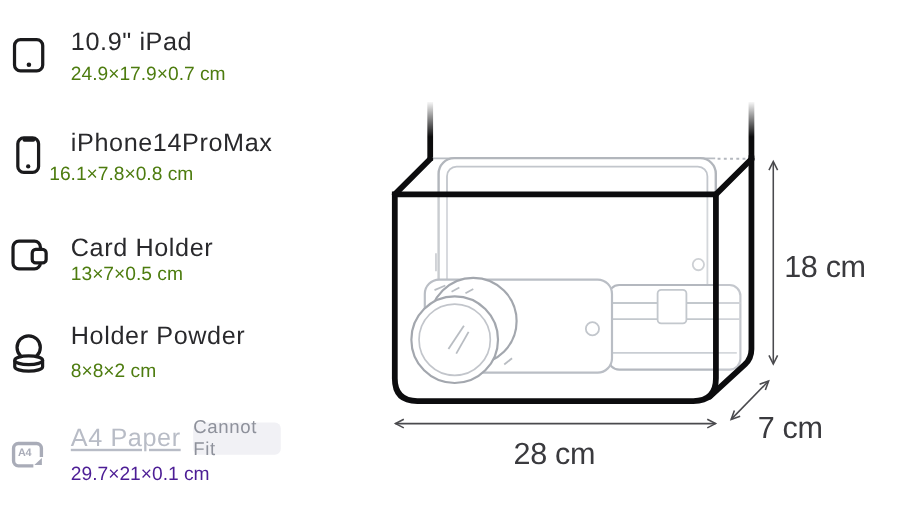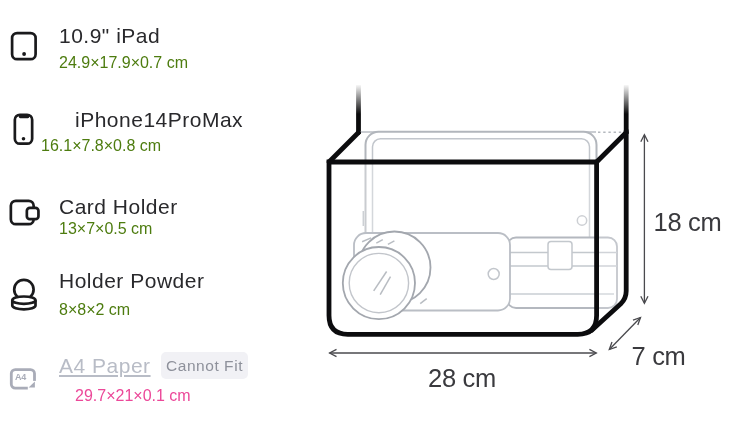--- a/index.html
+++ b/index.html
@@ -20,21 +20,21 @@
 <div class="abs title" style="left:59px;top:25.1px;">10.9" iPad</div>
 
 <div class="abs sub" style="left:59px;top:54.6px;">24.9×17.9×0.7 cm</div>
 
 <svg class="abs" style="left:11px;top:111px;" width="26" height="37" viewBox="0 0 26 37">
   <rect x="3.85" y="3.85" width="17.3" height="28.8" rx="5" fill="none" stroke="#1a1a1c" stroke-width="2.7"></rect>
   <rect x="7.8" y="4.3" width="10.5" height="2.9" rx="1.45" fill="#1a1a1c"></rect>
   <circle cx="12.5" cy="27.7" r="1.8" fill="#1a1a1c"></circle>
 </svg>
 
-<div class="abs title" style="left:59px;top:108.5px;margin-left:16px;">iPhone14ProMax</div>
+<div class="abs title" style="left:59px;top:108.5px;">iPhone14ProMax</div>
 
 <div class="abs sub" style="left:41px;top:137.5px;">16.1×7.8×0.8 cm</div>
 
 <svg class="abs" style="left:7px;top:197px;" width="35" height="31" viewBox="0 0 35 31">
   <rect x="3.85" y="3.85" width="22.8" height="23.3" rx="5" fill="none" stroke="#1a1a1c" stroke-width="2.7"></rect>
   <rect x="19.85" y="10.85" width="11.6" height="11.3" rx="3" fill="#ffffff" stroke="#1a1a1c" stroke-width="2.7"></rect>
 </svg>
 
 <div class="abs title" style="left:59px;top:196px;">Card Holder</div>
 
@@ -52,23 +52,23 @@
 
 <svg class="abs" style="left:8px;top:366px;" width="32" height="27" viewBox="0 0 32 27">
   <rect x="3.3" y="3.6" width="23.2" height="18.6" rx="4" fill="none" stroke="#a9acb8" stroke-width="2.8"></rect>
   <polygon points="19.8,14.9 31,14.9 31,27 19.8,27" fill="#ffffff"></polygon>
   <polygon points="26.9,15.6 26.9,21.4 20.6,21.4" fill="#a9acb8"></polygon>
   <text x="7.1" y="14.0" font-size="9" font-weight="700" letter-spacing="-0.4" fill="#a9acb8" font-family="Liberation Sans,sans-serif">A4</text>
 </svg>
 
 <div class="abs title" style="left:59px;top:354.9px;color:#b8bcc6;text-decoration:underline;">A4 Paper</div>
 
-<div class="abs" style="left:161px;top:352px;width:87px;height:27px;background:#f1f1f5;border-radius:5px;display:flex;align-items:center;justify-content:center;font-size:15.5px;color:#8e919b;letter-spacing:0.55px;">Cannot Fit</div>
+<div class="abs" style="left:161px;top:352px;width:73px;height:27px;background:#f1f1f5;border-radius:5px;display:flex;align-items:center;justify-content:center;font-size:15.5px;color:#8e919b;letter-spacing:0.55px;">Cannot Fit</div>
 
-<div class="abs sub" style="left:59px;top:387.5px;color:#ec4899;margin-left:16px;">29.7×21×0.1 cm</div>
+<div class="abs sub" style="left:59px;top:387.5px;color:#4c1d95;">29.7×21×0.1 cm</div>
 
 <svg class="abs" style="left:0;top:0;" width="750" height="426" viewBox="0 0 750 426">
   <defs>
     <linearGradient id="strapL" gradientUnits="userSpaceOnUse" x1="0" y1="84" x2="0" y2="114">
       <stop offset="0" stop-color="#0b0b0c" stop-opacity="0"></stop>
       <stop offset="1" stop-color="#0b0b0c" stop-opacity="1"></stop>
     </linearGradient>
   </defs>
 
   <line x1="358.5" y1="85" x2="358.5" y2="134" stroke="url(#strapL)" stroke-width="4.8"></line>

